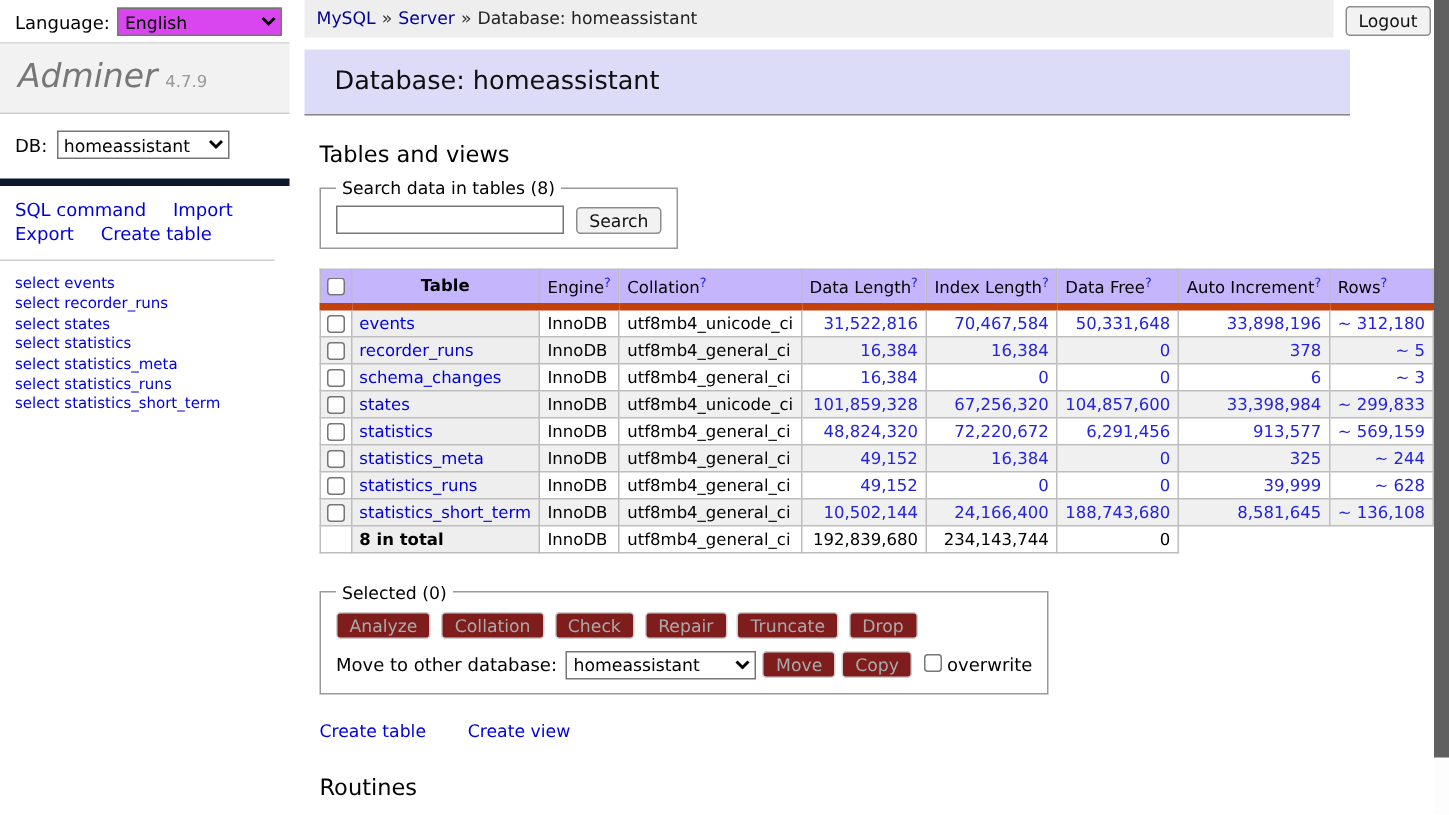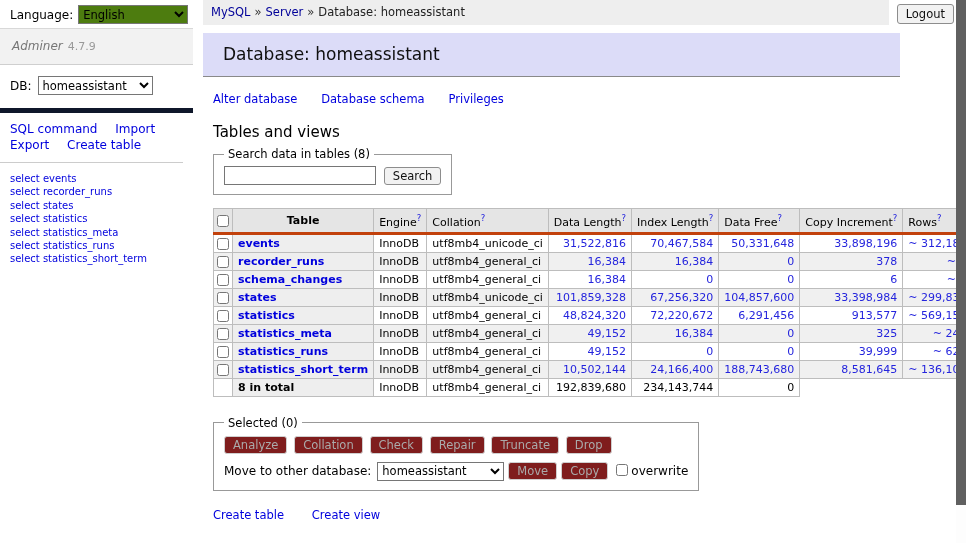--- a/index.html
+++ b/index.html
@@ -3,26 +3,26 @@
 <meta charset="utf-8">
 <style>
   * { box-sizing: border-box; margin: 0; padding: 0; }
   html,body { width: 966px; height: 543px; overflow: hidden; background: #fff; }
   body { font-family: "DejaVu Sans", sans-serif; font-size: 12px; color: #000; position: relative; }
   a { text-decoration: none; color: #0000dd; cursor: pointer; }
 
   
   .lang-bar { position: absolute; left: 0; top: 0; width: 193px; padding: 5px 0 6px 10px; }
   .lang-bar label { margin-right: 5px; }
-  .lang-bar select { width: 110px; font-size: 11.5px; font-family: "DejaVu Sans", sans-serif; border: 1px solid #767676; background: #4d7c0f; height: 19px; }
+  .lang-bar select { width: 110px; font-size: 11.5px; font-family: "DejaVu Sans", sans-serif; border: 1px solid #767676; background: #d946ef; height: 19px; }
 
   
   .sidebar { position: absolute; left: 0; top: 28px; width: 193px; }
   .app-title { background: #f2f2f2; border-top: 1px solid #d8d8d8; border-bottom: 1px solid #cfcfcf; padding: 10px 12px 11px; }
-  .app-title .app-name { font-style: italic; font-size: 12px; color: #777; }
+  .app-title .app-name { font-style: italic; font-size: 22px; color: #777; }
   .app-title .app-version { font-size: 11px; color: #999; margin-left: 5px; }
   .db-row { padding: 11px 0 13px 10px; border-bottom: 5px solid #0f172a; }
   .db-row label { margin-right: 6px; }
   .db-row select { width: 115px; font-size: 11.5px; font-family: "DejaVu Sans", sans-serif; border: 1px solid #767676; background: #fff; height: 19px; }
   .menu-links { padding: 8px 0 9px 10px; border-bottom: 1px solid #ccc; width: 183px; line-height: 16px; }
   .menu-links a { margin-right: 14px; white-space: nowrap; }
   .table-links { padding: 9px 0 0 10px; }
   .table-links a { display: block; font-size: 10px; line-height: 13.4px; }
 
   
@@ -45,26 +45,26 @@
   fieldset { border: 1px solid #999; width: -moz-fit-content; width: fit-content; margin: 6px 0 0 10px; padding: 5px 10px 9px; }
   legend { font-size: 11.5px; padding: 0 4px; }
   .search-fs input[type=text] { width: 152px; height: 19px; border: 1px solid #767676; font-size: 11.5px; font-family: "DejaVu Sans", sans-serif; padding: 0 3px; vertical-align: middle; }
   button.std { font-family: "DejaVu Sans", sans-serif; font-size: 11.5px; padding: 1px 8px; background: #f2f2f2;
     border: 1px solid #8d8d8d; border-radius: 3px; color: #111; margin-left: 4px; cursor: pointer; vertical-align: middle; }
   button.std:disabled { color: #aaa; border-color: #cfcfcf; background: #7f1d1d; }
 
   
   table.db-tables { border-collapse: collapse; margin: 13px 0 0 10px; font-size: 11px; }
   .db-tables th, .db-tables td { border: 1px solid #bdbdbd; padding: 2px 5px; white-space: nowrap; line-height: 13px; }
-  .db-tables thead th { background: #e5e5e5; font-weight: 400; text-align: left; border-bottom: 3px solid #c2410c; padding: 3px 5px; }
+  .db-tables thead th { background: #c4b5fd; font-weight: 400; text-align: left; border-bottom: 5px solid #c2410c; padding: 3px 5px; }
   .db-tables thead th.t-name { font-weight: 700; text-align: center; }
   .db-tables sup { color: #2020dd; font-size: 8.5px; cursor: pointer; }
   .db-tables tbody th, .db-tables tfoot th { background: #eee; text-align: left; }
   .db-tables tbody tr.alt td { background: #f0f0f0; }
-  .db-tables .name a { font-weight: 700; }
+  .db-tables .name a { font-weight: 400; }
   .db-tables td.num { text-align: right; }
   .db-tables td.num a { color: #2424dd; }
   .db-tables td.chk, .db-tables th.chk { text-align: center; width: 22px; padding: 2px 3px; }
   .db-tables input[type=checkbox] { width: 12px; height: 12px; vertical-align: middle; }
   .db-tables tfoot td, .db-tables tfoot th { font-size: 11px; }
   .db-tables tfoot .num { text-align: right; }
   .db-tables tfoot th { font-weight: 700; }
 
   
   .selected-fs { margin-top: 19px; }
@@ -110,45 +110,40 @@
   </nav>
 </aside>
 
 <main class="content">
   <div class="breadcrumb">
     <a href="#">MySQL</a><span class="sep">»</span><a href="#">Server</a><span class="sep">»</span><span>Database: homeassistant</span>
   </div>
 
   <h2 class="page-title">Database: homeassistant</h2>
 
-  <div class="actions-row">
-    <a href="#">Alter database</a>
-    <a href="#">Database schema</a>
-    <a href="#">Privileges</a>
-  </div>
 
   <h3 class="sec">Tables and views</h3>
 
   <fieldset class="search-fs">
     <legend>Search data in tables (8)</legend>
     <input type="text" value="" style="">
     <button class="std">Search</button>
   </fieldset>
 
   <table class="db-tables">
     <thead>
       <tr>
         <th class="chk"><input type="checkbox" style=""></th>
         <th class="t-name"><span>Table</span></th>
         <th><span>Engine</span><sup>?</sup></th>
         <th><span>Collation</span><sup>?</sup></th>
         <th><span>Data Length</span><sup>?</sup></th>
         <th><span>Index Length</span><sup>?</sup></th>
         <th><span>Data Free</span><sup>?</sup></th>
-        <th><span>Copy Increment</span><sup>?</sup></th>
+        <th><span>Auto Increment</span><sup>?</sup></th>
         <th><span>Rows</span><sup>?</sup></th>
 
       </tr>
     </thead>
     <tbody>
       <tr>
         <td class="chk"><input type="checkbox" style=""></td>
         <th class="name"><a href="#">events</a></th>
         <td>InnoDB</td>
         <td>utf8mb4_unicode_ci</td>

